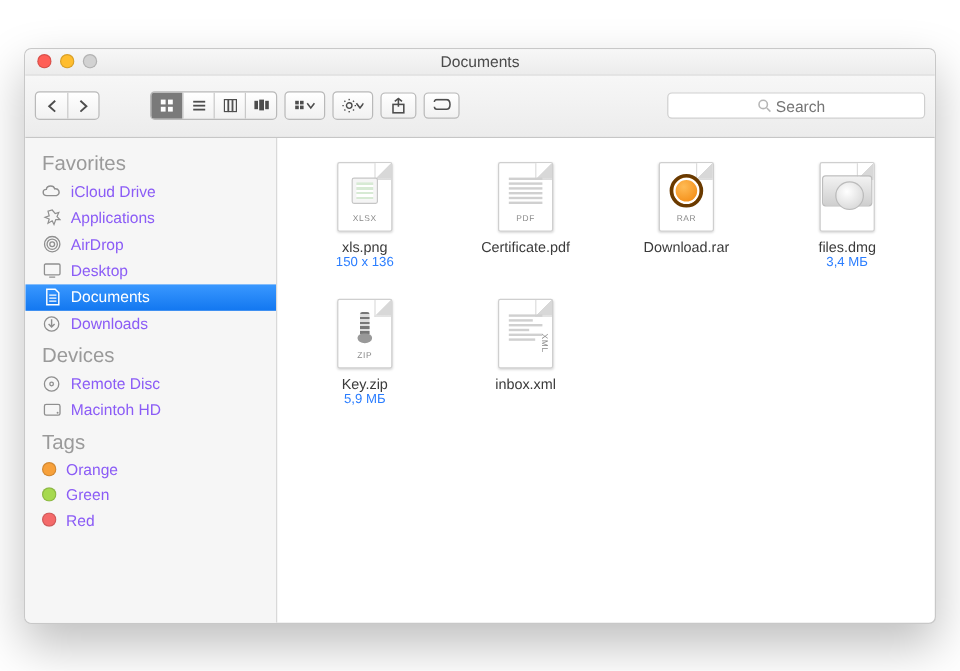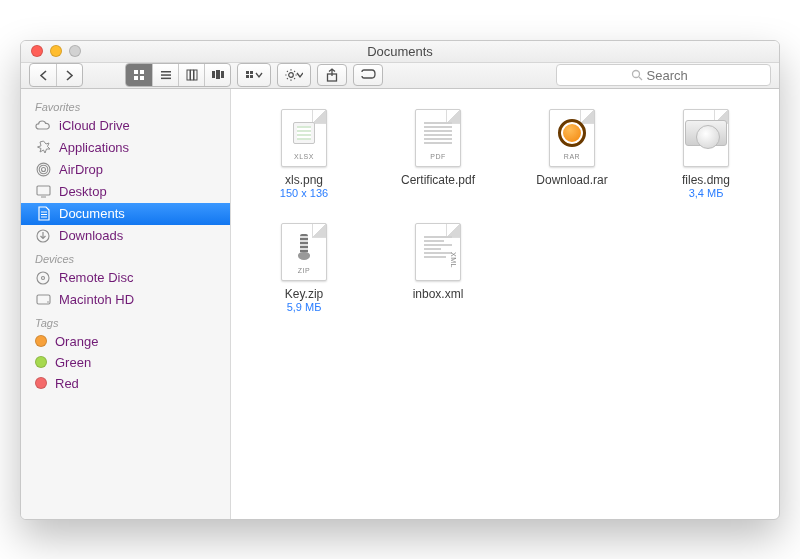--- a/index.html
+++ b/index.html
@@ -31,41 +31,41 @@
   position: relative;
 }
 .traffic { display: flex; gap: 7px; padding-left: 10px; }
 .tl { width: 12px; height: 12px; border-radius: 50%; border: 0.5px solid rgba(0,0,0,0.15); }
 .tl.red { background: #ff5f57; }
 .tl.yel { background: #ffbd2e; }
 .tl.gry { background: #d2d2d2; }
 .title { position: absolute; left: 0; right: 0; text-align: center; font-size: 13px; color: #4a4a4a; }
 
 .toolbar {
-  height: 26px;
+  height: 52px;
   background: linear-gradient(#f7f7f7,#ececec);
   border-bottom: 1px solid #c6c6c6;
   display: flex;
   align-items: center;
   padding: 0 8px;
   gap: 6px;
 }
 .seg { display: inline-flex; border: 1px solid #b9b9b9; border-radius: 4px; background: linear-gradient(#ffffff,#f1f1f1); overflow: hidden; box-shadow: 0 1px 0 rgba(255,255,255,0.6) inset; }
 .seg button { border: none; background: transparent; height: 22px; width: 26px; display: flex; align-items: center; justify-content: center; cursor: pointer; color: #4d4d4d; }
 .seg button + button { border-left: 1px solid #c9c9c9; }
 .seg button.active { background: #7a7a7a; color: #fff; }
 .seg.drop button { width: 32px; }
 .btn { border: 1px solid #b9b9b9; border-radius: 4px; background: linear-gradient(#ffffff,#f1f1f1); height: 22px; width: 30px; display: flex; align-items: center; justify-content: center; color: #4d4d4d; cursor: pointer; }
 .search { margin-left: auto; border: 1px solid #cfcfcf; border-radius: 4px; height: 22px; width: 215px; display: flex; align-items: center; justify-content: center; gap: 4px; background: #fff; color: #b6b6b6; font-size: 13px; }
 .search input { border: none; outline: none; width: 50px; font-size: 13px; color: #555; background: transparent; }
 
 .body { flex: 1; display: flex; min-height: 0; }
 .sidebar { width: 210px; background: #f6f6f6; border-right: 1px solid #d9d9d9; padding-top: 6px; font-size: 13px; overflow: auto; }
-.sb-head { color: #9a9a9a; font-size: 11px; padding: 6px 14px 2px; font-style: italic; }
-.sb-item { display: flex; align-items: center; gap: 8px; padding: 3px 14px; color: #701a75; cursor: pointer; }
+.sb-head { color: #9a9a9a; font-size: 17px; padding: 6px 14px 2px; }
+.sb-item { display: flex; align-items: center; gap: 8px; padding: 3px 14px; color: #8b5cf6; cursor: pointer; }
 .sb-item.active { background: #1e90ff; background: linear-gradient(#3a98ff,#1277f0); color: #fff; }
 .sb-item.active svg { stroke: #fff !important; fill: #fff !important; }
 .sb-ico { width: 16px; height: 16px; display: inline-flex; align-items: center; justify-content: center; }
 .tagdot { width: 12px; height: 12px; border-radius: 50%; border: 1px solid rgba(0,0,0,0.15); }
 
 .content { flex: 1; padding: 18px 10px; overflow: auto; }
 .grid { display: grid; grid-template-columns: repeat(4, 1fr); gap: 22px 8px; justify-items: center; }
 .item { display: flex; flex-direction: column; align-items: center; width: 120px; cursor: pointer; }
 .thumb { width: 70px; height: 62px; display: flex; align-items: center; justify-content: center; }
 .fname { font-size: 12px; color: #3b3b3b; margin-top: 4px; line-height: 1.2; }

